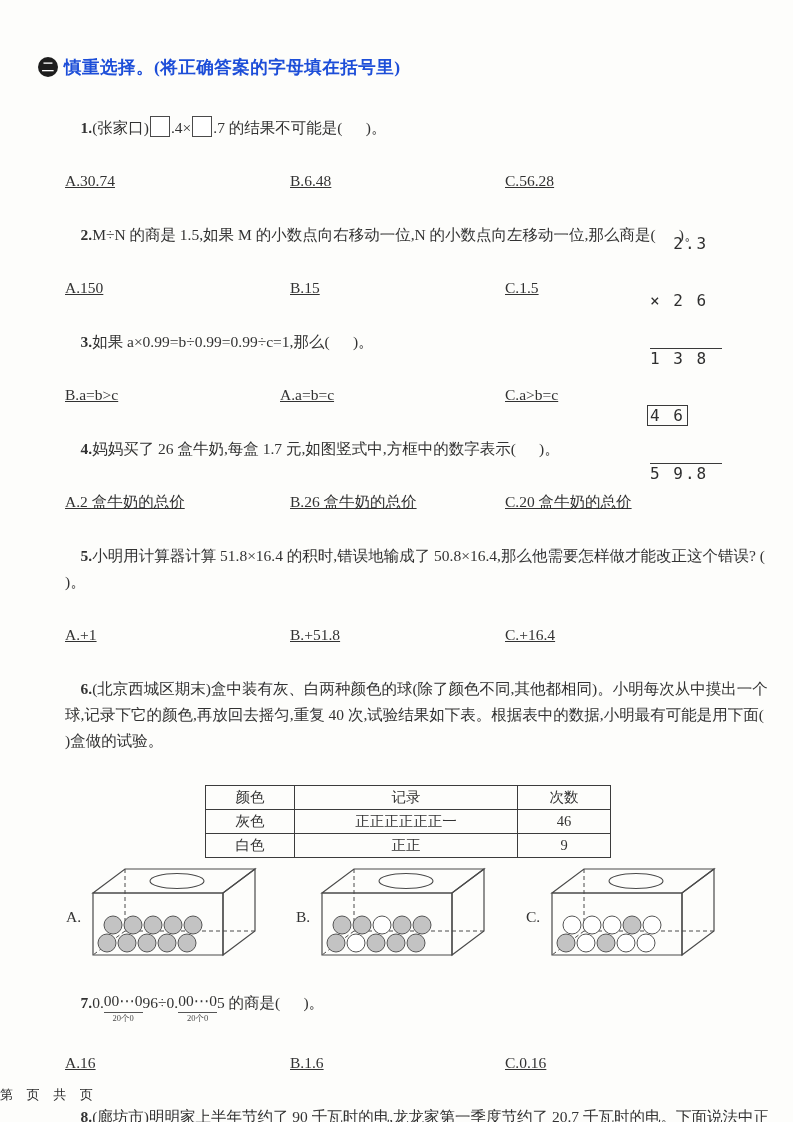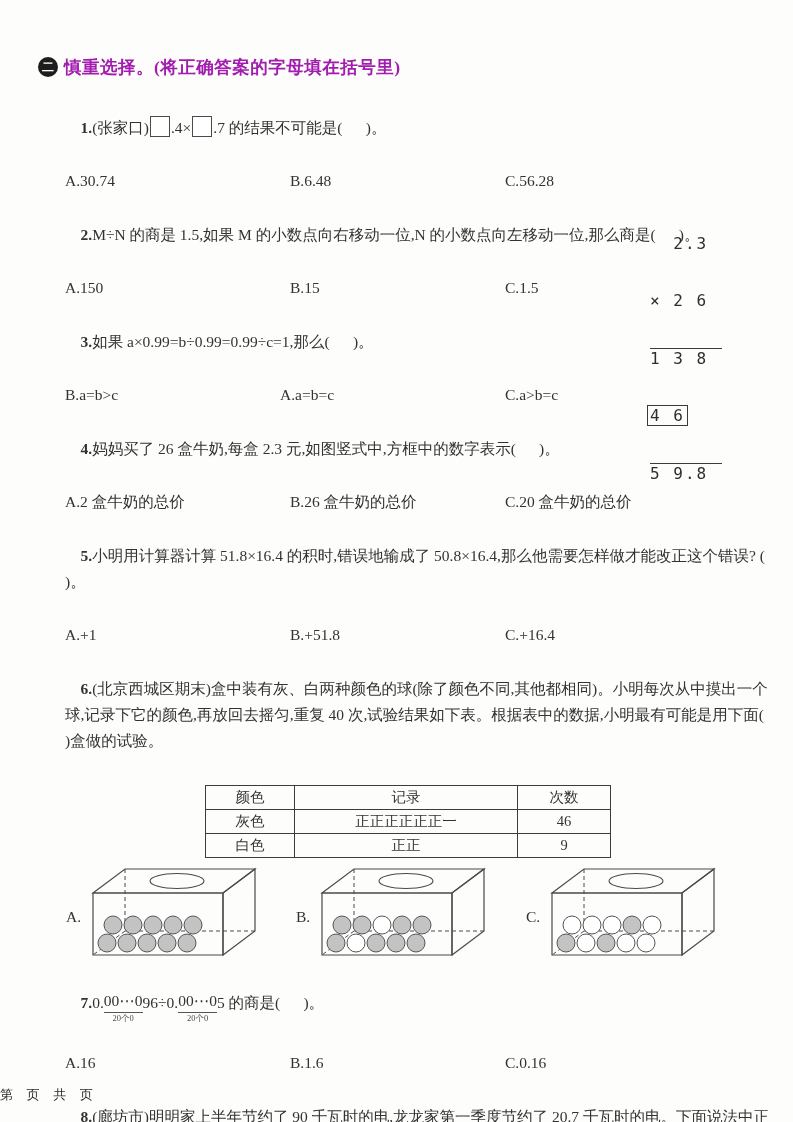--- a/index.html
+++ b/index.html
@@ -15,24 +15,24 @@
     box-sizing:border-box;
     padding:54px 24px 0 38px;
   }
   .sec-head{display:flex;align-items:center;margin-bottom:9px;}
   .sec-icon{
     display:inline-flex;align-items:center;justify-content:center;
     width:20px;height:20px;border-radius:50%;
     background:#1d1d1d;color:#ffffff;
     font-size:12px;font-weight:bold;margin-right:6px;flex:0 0 auto;
   }
-  .sec-title{font-weight:bold;font-size:17.5px;color:#a21caf;letter-spacing:.5px;}
+  .sec-title{font-weight:bold;font-size:17.5px;color:#1d4ed8;letter-spacing:.5px;}
   .q{position:relative;padding-left:27px;text-indent:-27px;white-space:pre-wrap;margin:0 0 1px 0;}
   .q .qnum{font-weight:bold;}
-  .opts{display:flex;margin:0 0 2px 27px;}
+  .opts{display:flex;margin:0 0 2px 27px;text-decoration:underline;}
   .opts .opt{flex:0 0 auto;}
   .opts .o1{width:225px;}
   .opts .o2{width:215px;}
   .sqbox{
     display:inline-block;width:18px;height:19px;
     border:1px solid #4a4a4a;vertical-align:-4px;margin:0 1px;
     background:#fff;
   }
   
   .mult{
@@ -99,21 +99,21 @@
   <div class="q">
     <span class="qnum">3.</span><span>如果 a×0.99=b÷0.99=0.99÷c=1,那么(      )。</span>
   </div>
   <div class="opts">
     <span class="opt o2">B.a=b&gt;c</span>
     <span class="opt o1">A.a=b=c</span>
     <span class="opt">C.a&gt;b=c</span>
   </div>
 
   <div class="q">
-    <span class="qnum">4.</span><span>妈妈买了 26 盒牛奶,每盒 2.3 元,如图竖式中,方框中的数字表示(      )。</span>
+    <span class="qnum">4.</span><span>妈妈买了 26 盒牛奶,每盒 1.7 元,如图竖式中,方框中的数字表示(      )。</span>
   </div>
   <div class="opts">
     <span class="opt o1">A.2 盒牛奶的总价</span>
     <span class="opt o2">B.26 盒牛奶的总价</span>
     <span class="opt">C.20 盒牛奶的总价</span>
   </div>
 
   <div class="mult">
     <div>  2.3</div>
     <div>× 2 6</div>

